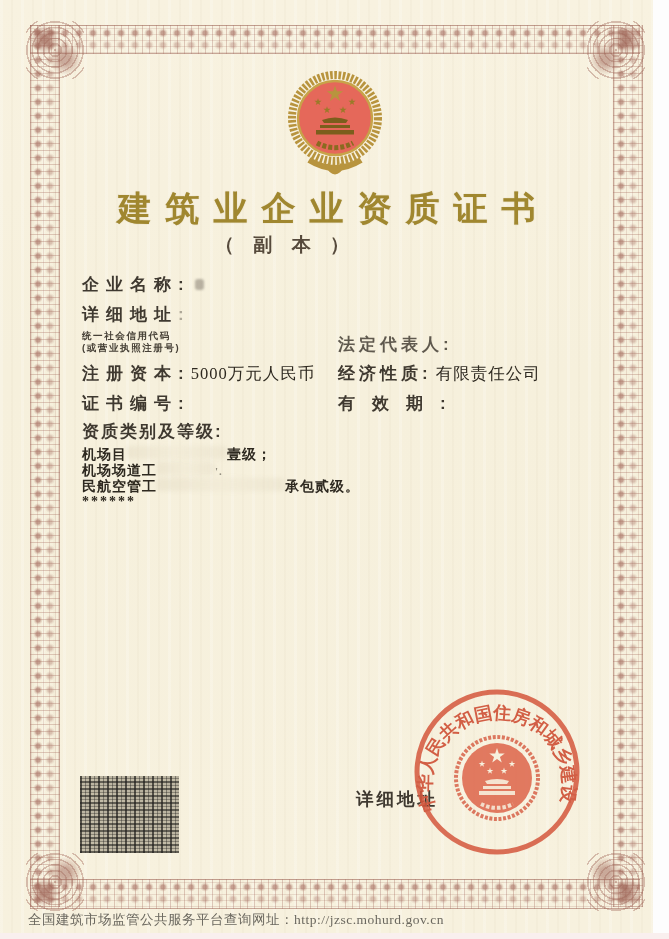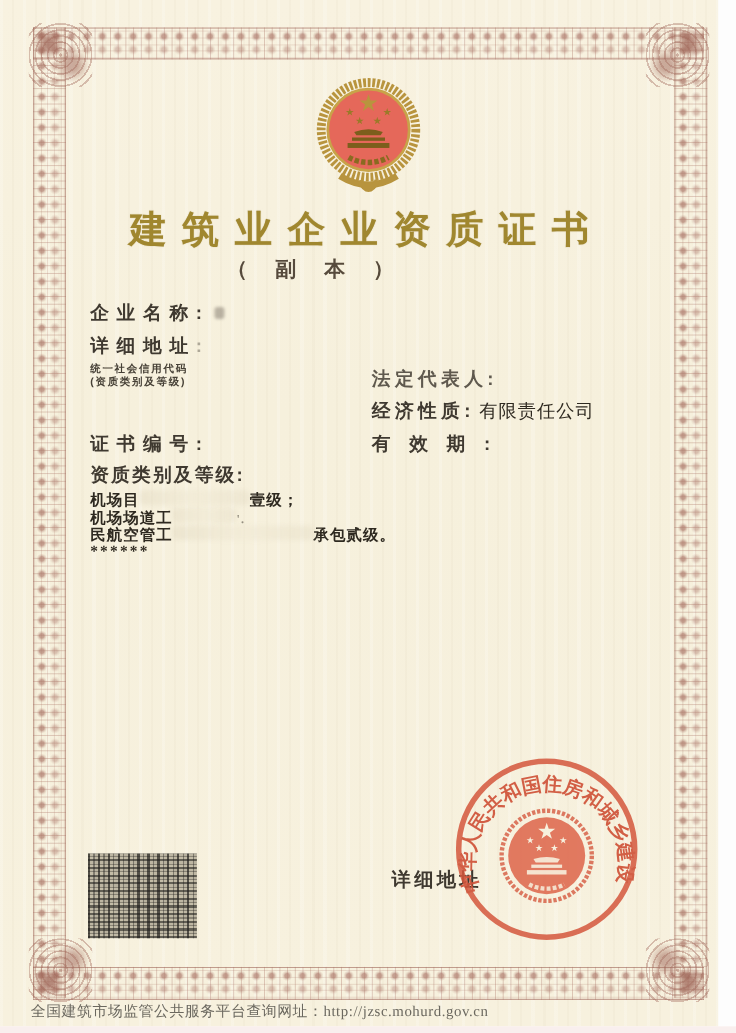--- a/index.html
+++ b/index.html
@@ -43,21 +43,21 @@
       radial-gradient(circle at 68% 66%, rgba(160,104,90,.55) 5px, rgba(160,104,90,.24) 11px, transparent 16px),
       repeating-radial-gradient(circle at 50% 50%, rgba(160,104,90,.42) 0 1.5px, transparent 1.5px 5.5px);
   }
 
   
   .title{position:absolute;left:0;top:186px;width:653px;text-align:center;
     color:#a0872f;font-size:34px;font-weight:bold;letter-spacing:14px;padding-left:14px;
     box-sizing:border-box;font-family:"Liberation Sans",sans-serif;
     text-shadow:0 0 1px rgba(140,110,30,.45);}
   .subtitle{position:absolute;left:0;top:232px;width:564px;text-align:center;
-    color:#564a3c;font-size:19px;font-weight:bold;letter-spacing:7px;padding-left:7px;box-sizing:border-box;font-family:Liberation Mono, monospace;}
+    color:#564a3c;font-size:19px;font-weight:bold;letter-spacing:7px;padding-left:7px;box-sizing:border-box;}
   .row{position:absolute;display:flex;align-items:baseline;white-space:nowrap;}
   .lbl{color:#3f3930;font-size:17px;font-weight:bold;letter-spacing:7px;}
   .lbl-right{color:#3f3930;font-size:17px;font-weight:bold;letter-spacing:4px;}
   .value{color:#2e2920;font-size:16.5px;font-family:"Liberation Serif",serif;letter-spacing:1px;}
   .smalllbl{position:absolute;color:#464036;font-size:9.5px;font-weight:bold;
     letter-spacing:1.6px;line-height:11.5px;}
   .blurred{filter:blur(0.45px);opacity:.82;}
   .faint{opacity:.38;}
   .qline{position:absolute;display:flex;align-items:baseline;color:#2e2920;
     font-size:14px;font-family:"Liberation Serif",serif;font-weight:bold;letter-spacing:1px;white-space:nowrap;}
@@ -126,27 +126,31 @@
     <span class="smudge"></span>
   </div>
 
   <div class="row" style="left:82px;top:303px;">
     <span class="lbl">详细地址</span>
     <span class="lbl faint">:</span>
   </div>
 
   <div class="smalllbl" style="left:82px;top:330px;">
     <div>统一社会信用代码</div>
-    <div>(资质类别及等级)</div>
+    <div>(或营业执照注册号)</div>
   </div>
 
   <div class="row blurred" style="left:338px;top:333px;text-align:center;">
     <span class="lbl-right">法定代表人:</span>
   </div>
 
+  <div class="row" style="left:82px;top:362px;">
+    <span class="lbl">注册资本:</span>
+    <span class="value">5000万元人民币</span>
+  </div>
   <div class="row" style="left:338px;top:362px;">
     <span class="lbl-right">经济性质:</span>
     <span class="value" style="margin-left:4px;font-family:Liberation Mono, monospace;">有限责任公司</span>
   </div>
 
   <div class="row" style="left:82px;top:392px;justify-content:center;">
     <span class="lbl">证书编号:</span>
   </div>
   <div class="row" style="left:338px;top:392px;">
     <span class="lbl-right" style="letter-spacing:17px;text-align:center;">有效期:</span>

